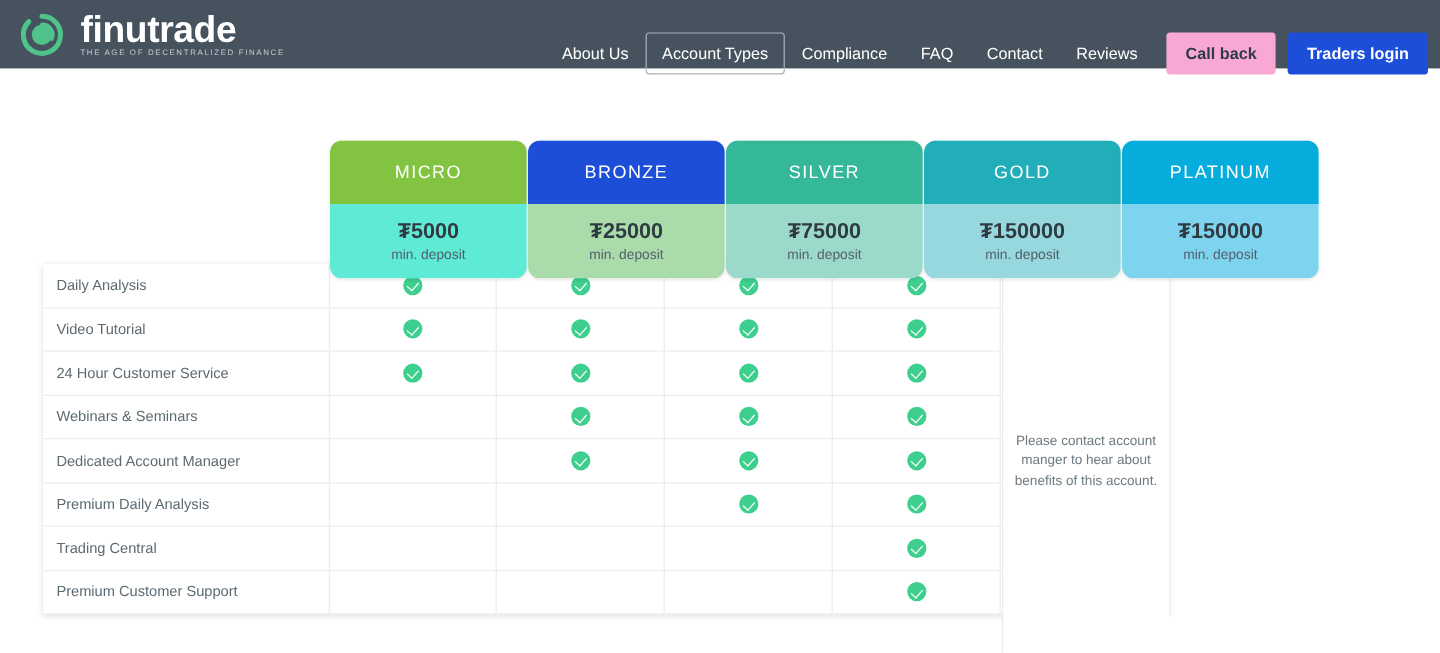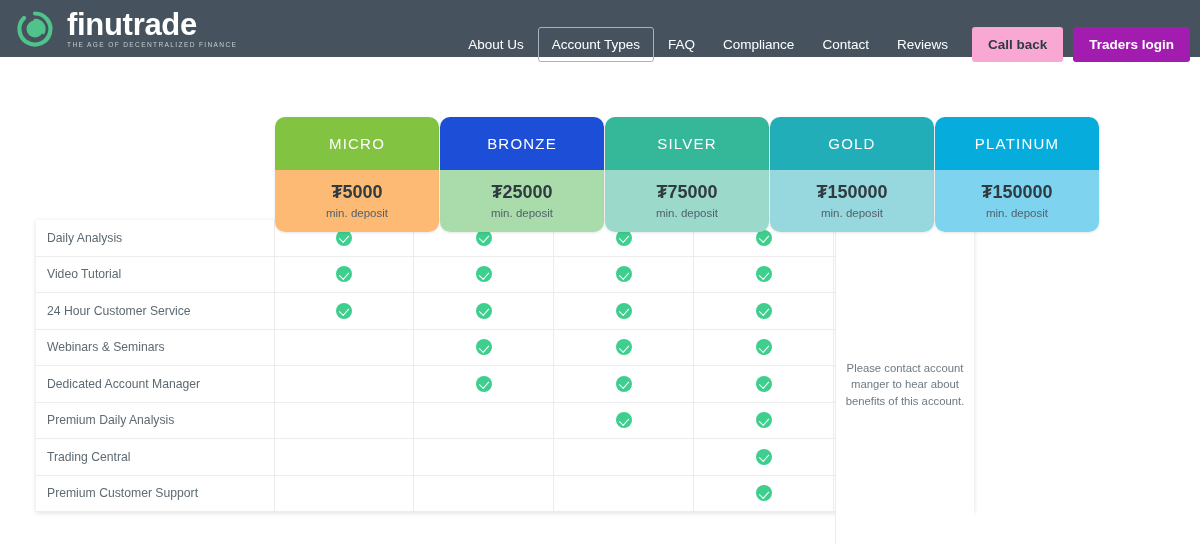--- a/index.html
+++ b/index.html
@@ -41,21 +41,21 @@
   .nav-link.active {
     border: 1px solid #aab3ba; border-radius: 3px;
     line-height: normal; padding: 9px 13px;
   }
   .btn-callback {
     background: #f9a8d4; color: #2e3a44; font-weight: bold;
     font-size: 13.5px; padding: 10px 16px; border-radius: 3px;
     margin-left: 10px; cursor: pointer; white-space: nowrap;
   }
   .btn-login {
-    background: #a21caf; color: #ffffff; font-weight: bold;
+    background: #1d4ed8; color: #ffffff; font-weight: bold;
     font-size: 13.5px; padding: 10px 16px; border-radius: 3px;
     margin-left: 10px; cursor: pointer; white-space: nowrap;
   }
 
   
   .pricing-wrap { position: relative; width: 1200px; height: 487px; }
 
   
   .col-headers {
     position: absolute; left: 275px; top: 60px;
@@ -134,35 +134,35 @@
     </svg>
     <div class="brand-text">
       <span class="brand-name">finutrade</span>
       <span class="brand-tag">THE AGE OF DECENTRALIZED FINANCE</span>
     </div>
   </div>
 
   <div class="nav-right">
     <span class="nav-link">About Us</span>
     <span class="nav-link active">Account Types</span>
+    <span class="nav-link">Compliance</span>
     <span class="nav-link">FAQ</span>
-    <span class="nav-link">Compliance</span>
     <span class="nav-link">Contact</span>
     <span class="nav-link">Reviews</span>
     <span class="btn-callback">Call back</span>
     <span class="btn-login">Traders login</span>
   </div>
 </div>
 
 <div class="pricing-wrap">
 
   <div class="col-headers" id="colHeaders">
       <div class="col-card">
         <div class="col-title" style="background:#82c341">MICRO</div>
-        <div class="col-price" style="background:#fdba74">
+        <div class="col-price" style="background:#5eead4">
           <div class="price-amount">₮5000</div>
           <div class="price-note">min. deposit</div>
         </div>
       </div>
       <div class="col-card">
         <div class="col-title" style="background:#1d4ed8">BRONZE</div>
         <div class="col-price" style="background:#aadcab">
           <div class="price-amount">₮25000</div>
           <div class="price-note">min. deposit</div>
         </div>

